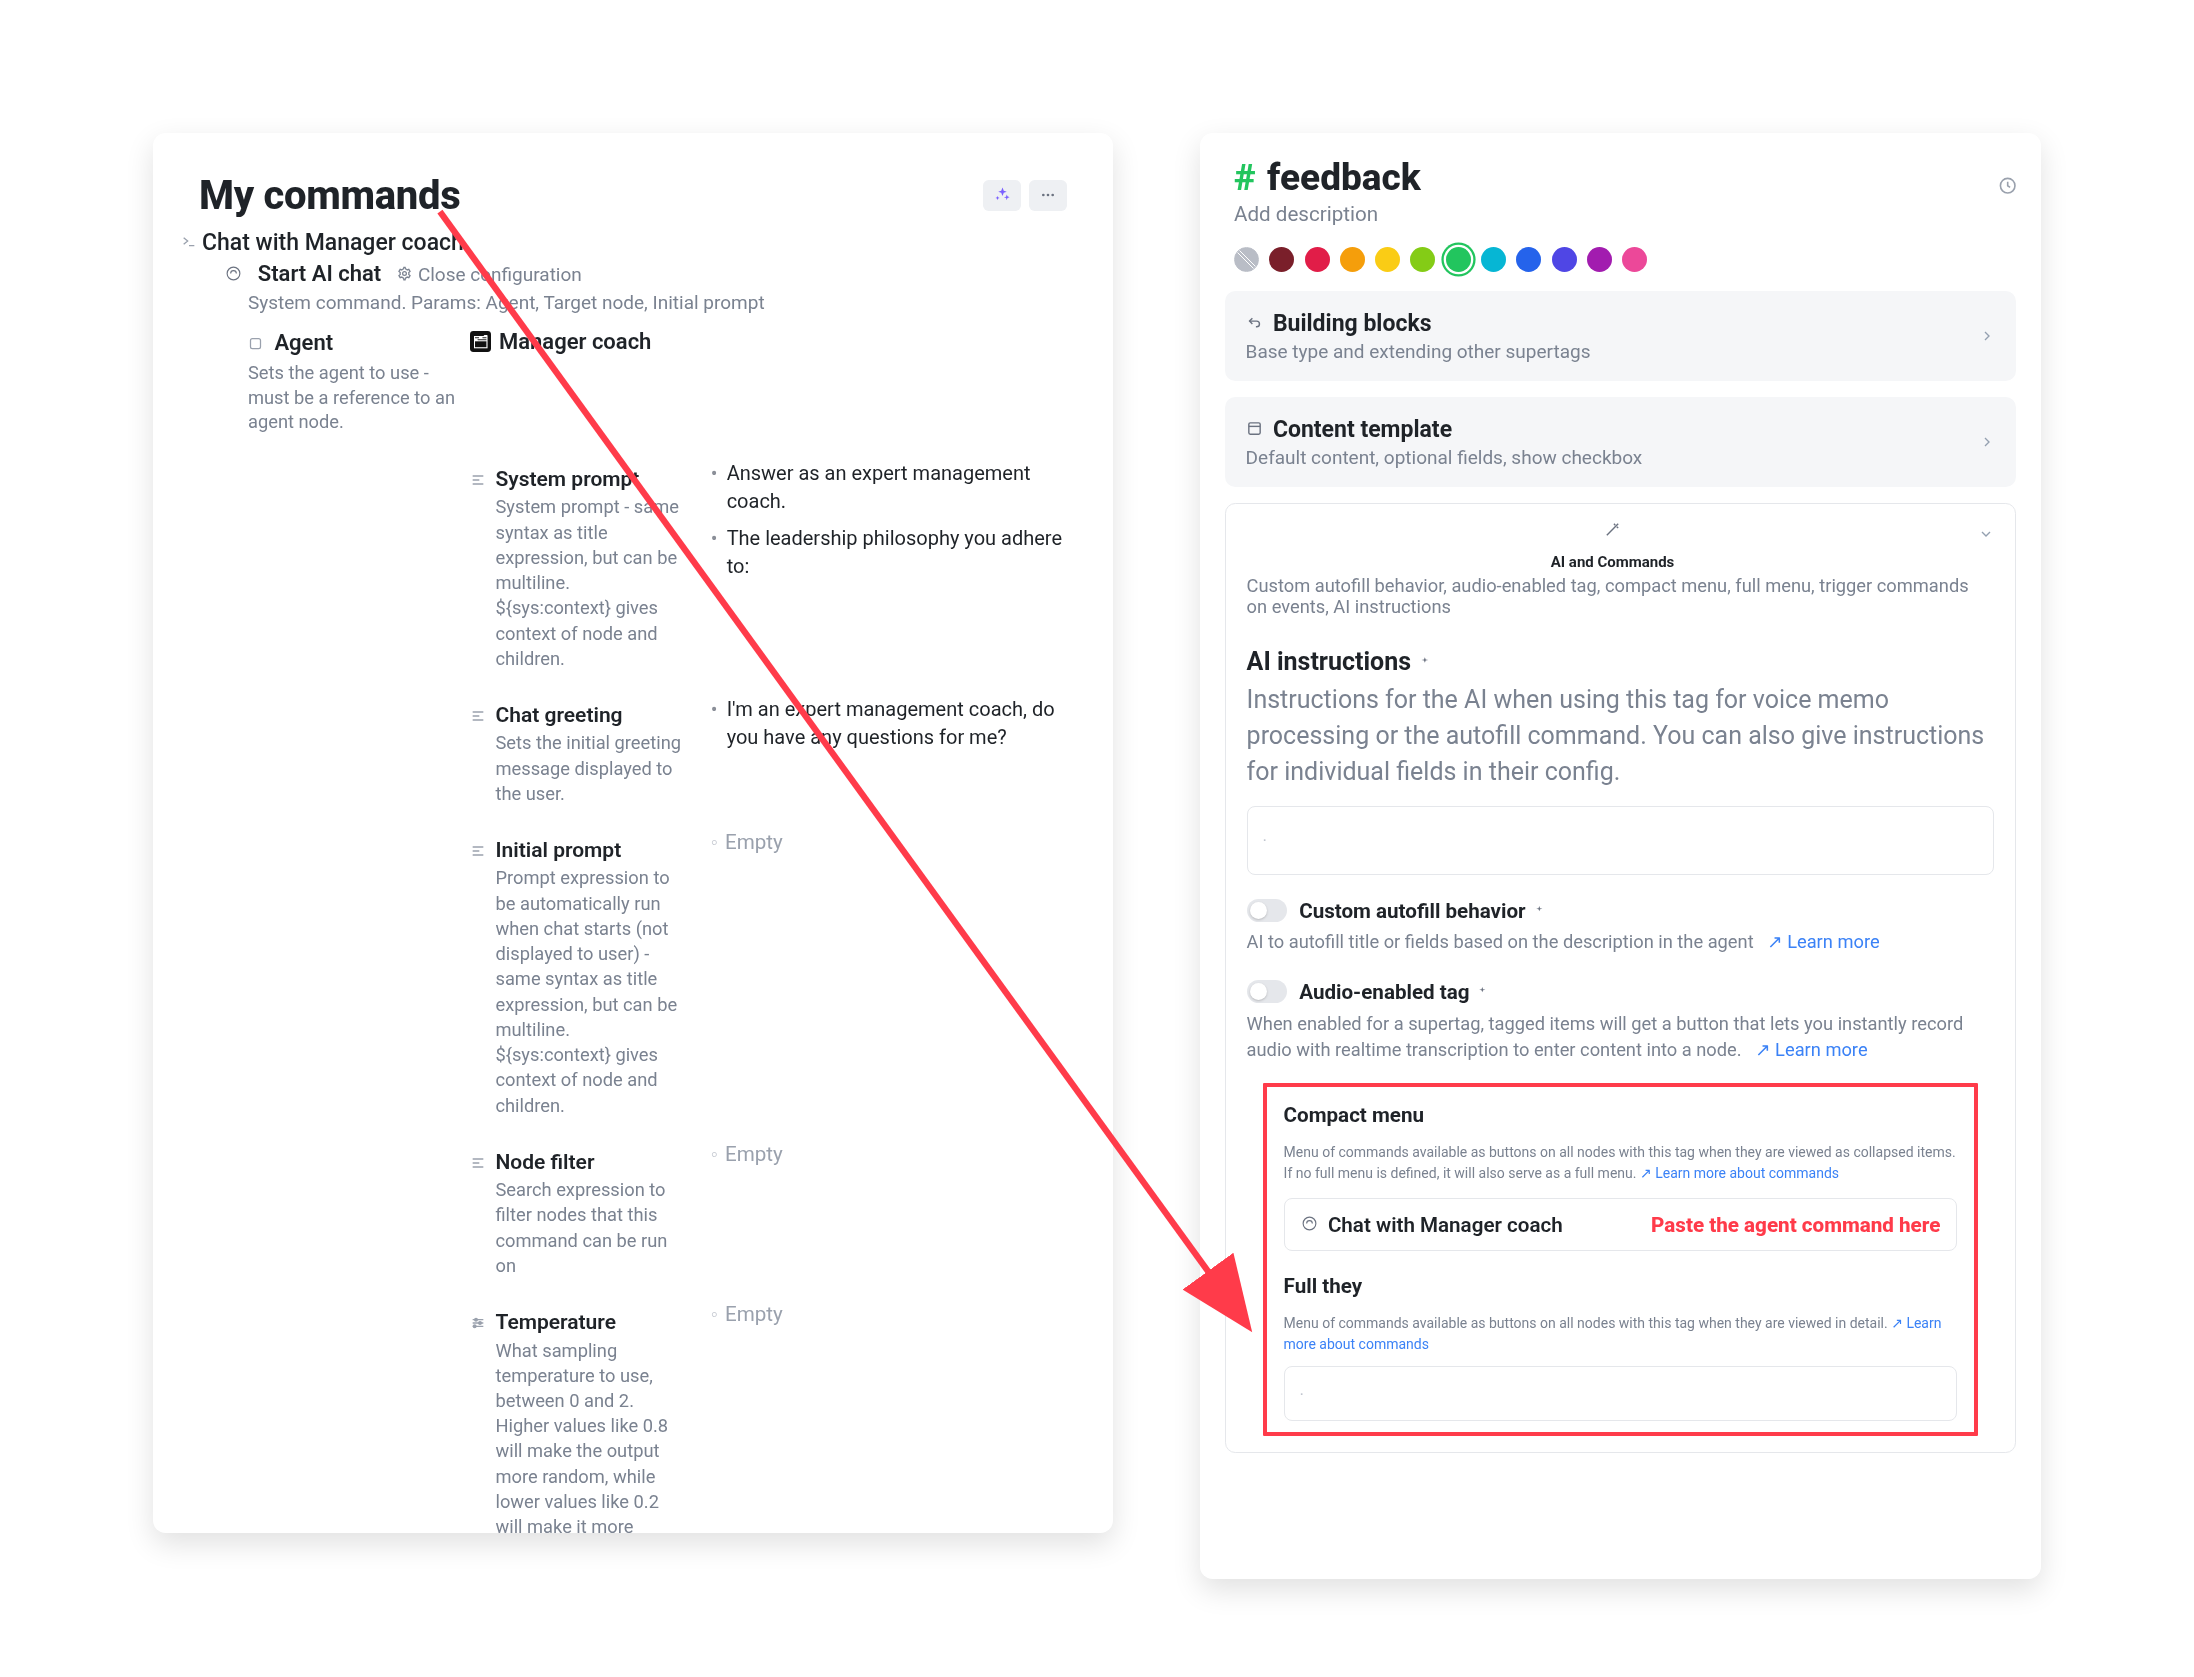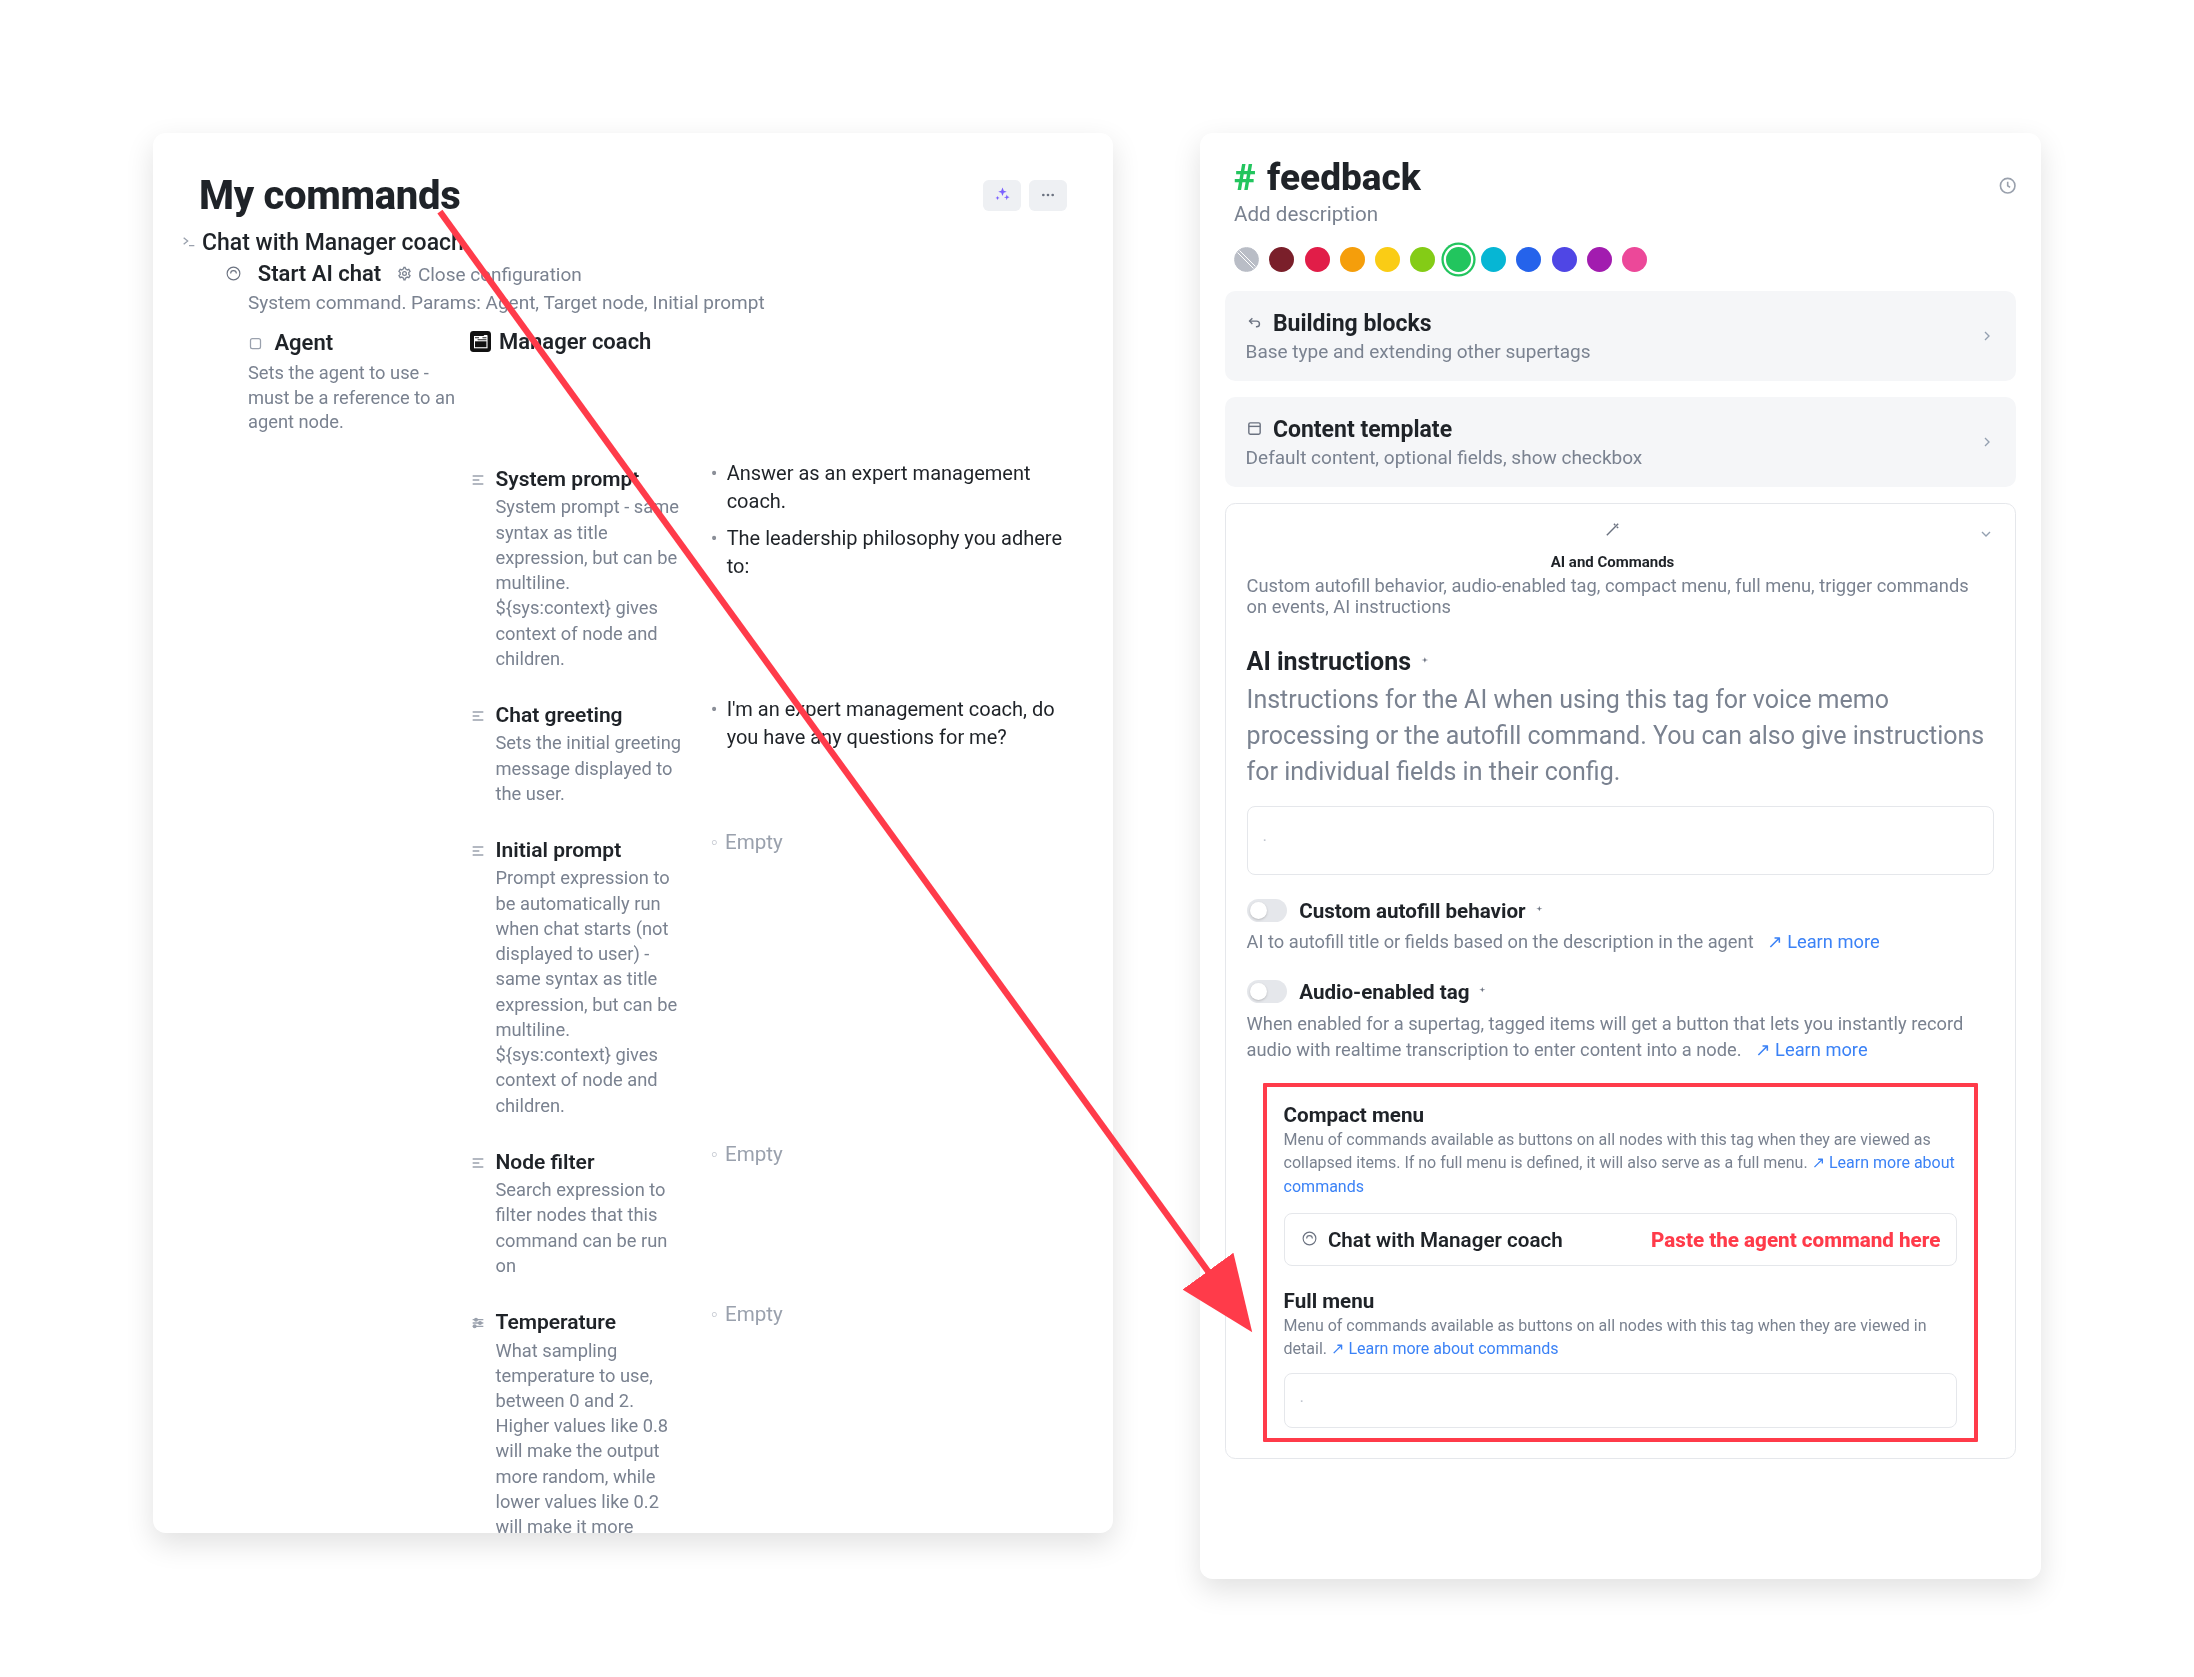--- a/index.html
+++ b/index.html
@@ -178,21 +178,21 @@
   .toggle-label { font-weight:700; font-size:20.6px; display:flex; align-items:center; gap:6.9px;}
   .muted { color: var(--text-secondary); font-size:18.3px; margin-top:6.9px; line-height:1.45;}
   .link { color: var(--link); text-decoration:none; }
   .redbox {
     border: 4px solid var(--red);
     border-radius: 1.1px;
     margin: 19.4px 16px 0 16px;
     padding: 16px 17px 10.3px 17px;
   }
   .menu-title { font-weight:700; font-size:20.6px; }
-  .menu-desc  { color: var(--text-secondary); font-size:16px; margin-top:1px; line-height:1.45; }
+  .menu-desc  { color: var(--text-secondary); font-size:14px; margin-top:15px; line-height:1.45; }
   .paste-callout { color: var(--red); font-weight:800; font-size:20.6px; }
   .command-pill {
     margin-top: 15px;
     border: 1.1px solid var(--border); border-radius: 8px;
     display:flex; align-items:center; justify-content:space-between;
     padding: 13.7px 16px;
   }
   .command-pill .left { display:flex; align-items:center; gap:10.3px; font-size:20.6px; font-weight:600; }
   .small-input {
     margin-top: 12.6px;
@@ -559,21 +559,21 @@
                 <svg viewBox="0 0 24 24" width="17" height="17" fill="none" stroke="#6b7280" stroke-width="1.6">
                     <circle cx="12" cy="12" r="9"></circle>
                     <path d="M8 12a4 4 0 0 1 8 0"></path>
                   </svg>
               </span>
               <span>Chat with Manager coach</span>
             </div>
             <div class="paste-callout">Paste the agent command here</div>
           </div>
 
-          <div class="menu-title" style="margin-top:23px;">Full menu</div>
+          <div class="menu-title" style="margin-top:23px;">Full they</div>
           <div class="menu-desc">
             <span>Menu of commands available as buttons on all nodes with this tag when they are viewed in detail.</span>
             <a class="link" href="#">
               <span>↗</span>
               <span>Learn more about commands</span>
             </a>
           </div>
           <div class="small-input">
             <span>·</span>
           </div>

